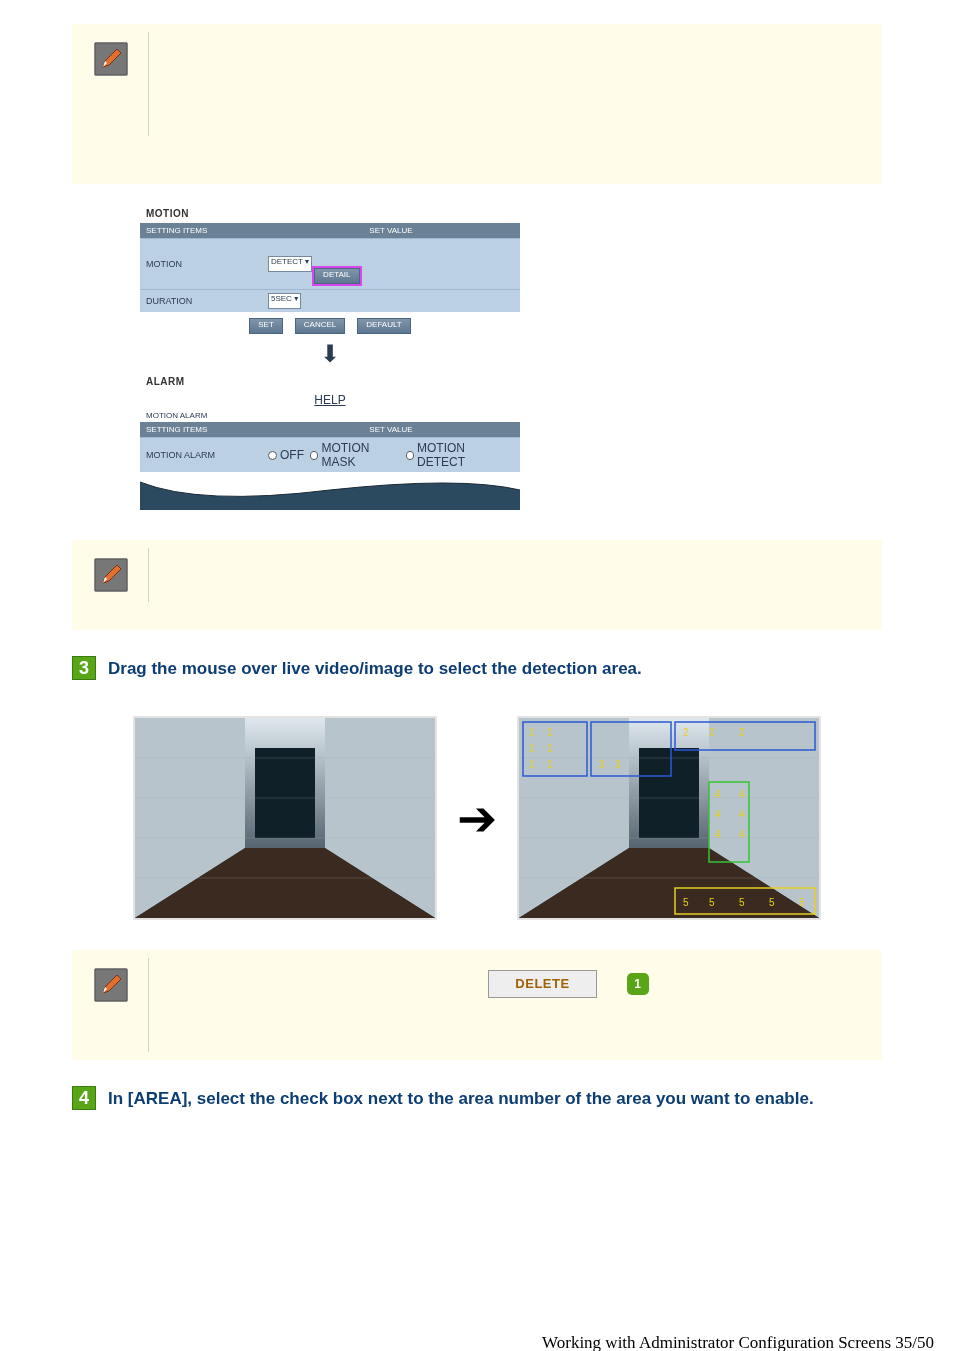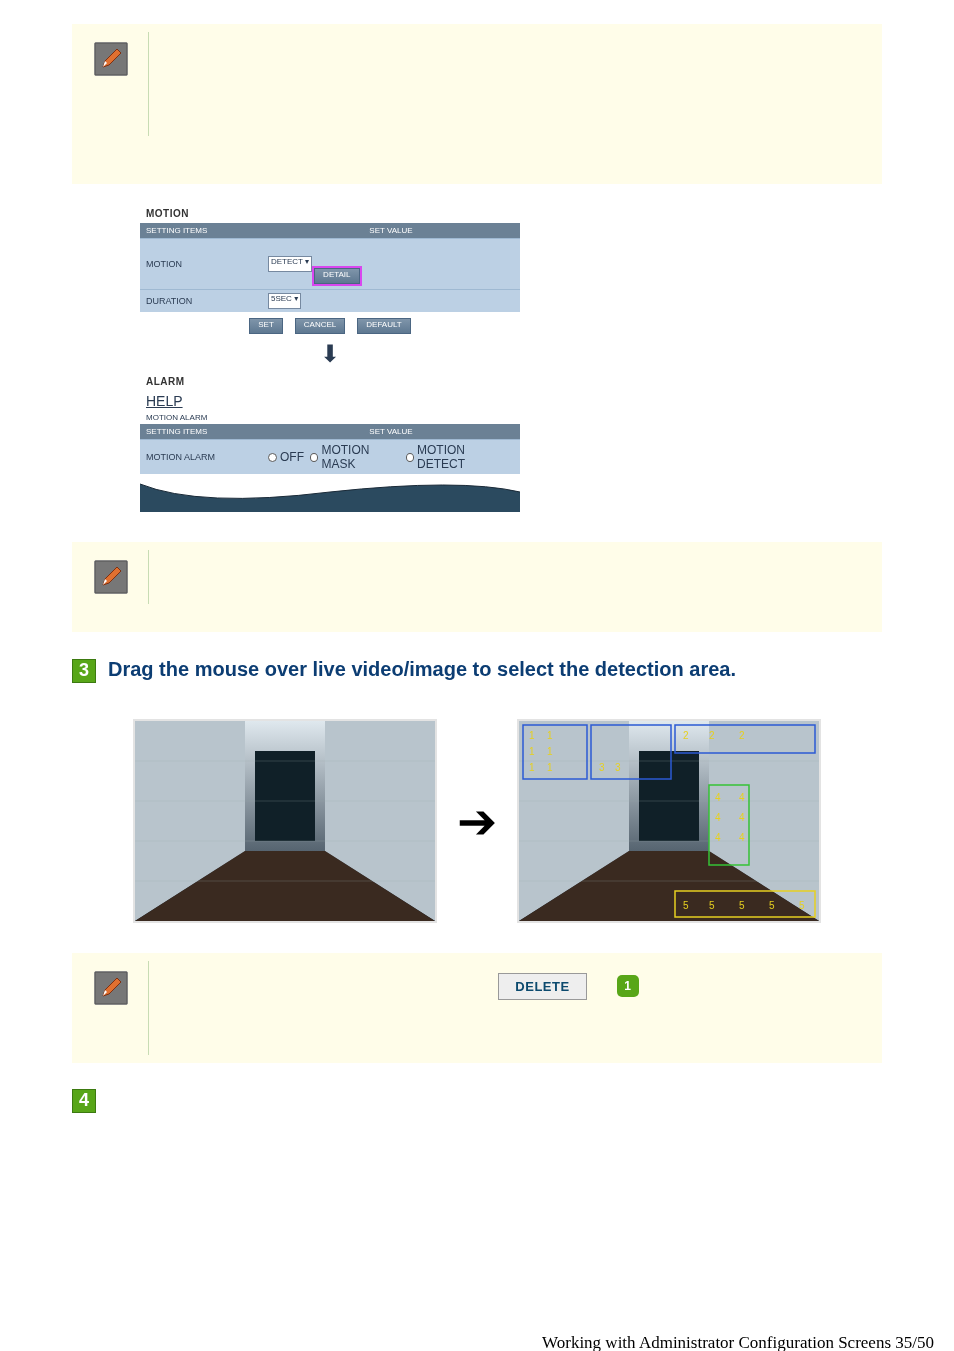--- a/index.html
+++ b/index.html
@@ -118,22 +118,22 @@
     padding: 6px 0;
     background: #fff;
   }
   .down-arrow {
     text-align: center;
     font-size: 24px;
     line-height: 1;
     padding: 2px 0 6px 0;
   }
   .help-link {
-    text-align: left;
-    font-size: 14px;
+    text-align: center;
+    font-size: 12px;
     text-decoration: underline;
     padding: 2px 6px;
     color: #2a3b52;
   }
   .subhead {
     font-size: 8px;
     color: #2a3b52;
     padding: 2px 6px;
     background: #fff;
   }
@@ -173,21 +173,21 @@
     font-weight: bold;
     font-size: 18px;
     display: flex;
     align-items: center;
     justify-content: center;
     box-shadow: 0 0 0 1px #3c7a10 inset;
   }
   .step-text {
     color: #0c3d73;
     font-weight: bold;
-    font-size: 20px;
+    font-size: 17px;
   }
 
   
   .img-pair {
     display: flex;
     align-items: center;
     justify-content: center;
     gap: 20px;
     padding: 20px 0 30px 0;
   }
@@ -207,26 +207,26 @@
   .delete-line {
     display: flex;
     align-items: center;
     justify-content: center;
     gap: 30px;
     padding: 0 0 16px 0;
     position: relative;
     left: 60px;
   }
   .delete-btn {
-    padding: 3px 16px;
+    padding: 3px 26px;
     background: #eee;
     border: 1px solid #999;
     font-size: 13px;
     font-weight: bold;
-    color: #0c4a6e;
+    color: #a16207;
     letter-spacing: .5px;
   }
   .round-badge {
     width: 22px; height: 22px;
     border-radius: 5px;
     background: #58a618;
     color: #fff;
     font-weight: bold;
     font-size: 12px;
     display: flex; align-items: center; justify-content: center;
@@ -438,16 +438,17 @@
         <div class="delete-line">
           <span class="delete-btn">DELETE</span>
           <span class="round-badge">1</span>
         </div>
       </div>
     </div>
   </div>
 
   <div class="step-line">
     <div class="step-num">4</div>
+    <div class="step-text">In [AREA], select the check box next to the area number of the area you want to enable.</div>
   </div>
 
   <div class="page-footer">Working with Administrator Configuration Screens 35/50</div>
 </div>
 
 </body></html>

